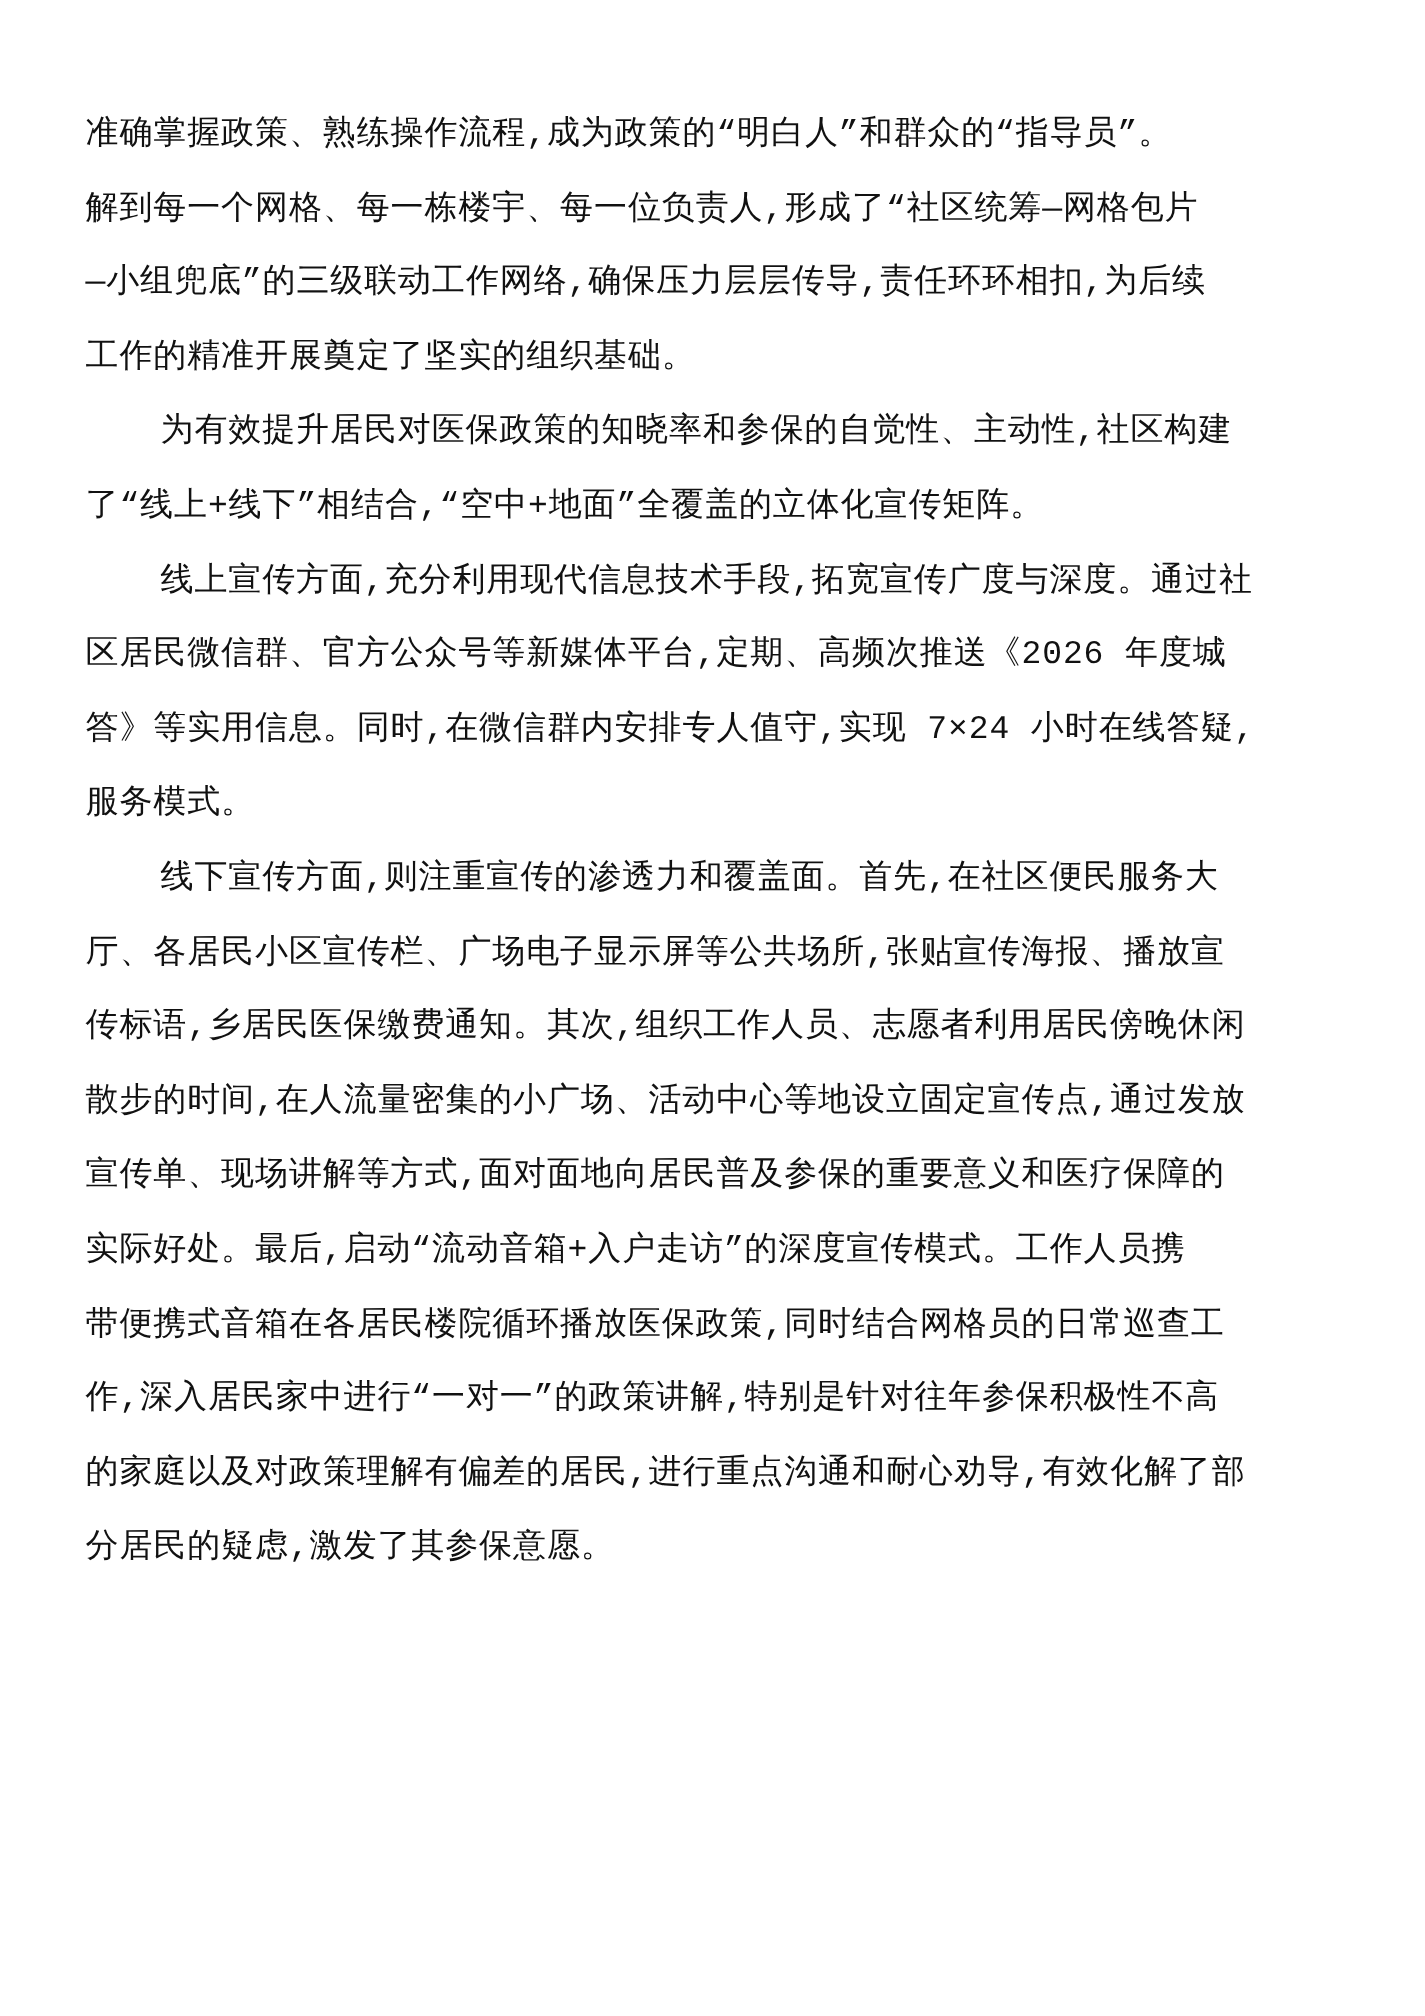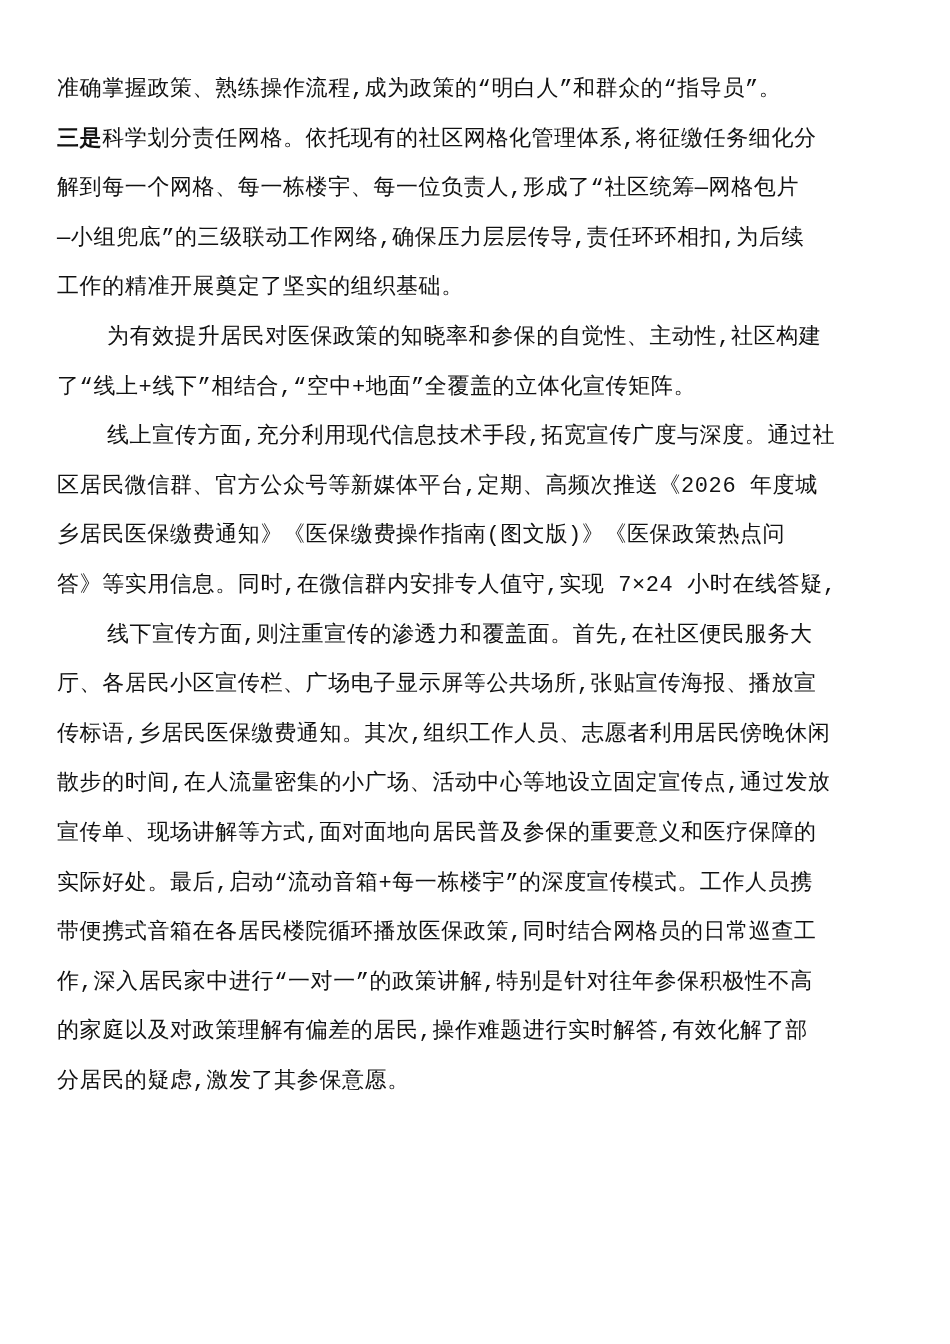--- a/index.html
+++ b/index.html
@@ -34,33 +34,32 @@
     }
     .bold {
       font-weight: bold;
     }
   </style>
 </head>
 <body>
 
 <div class="page">
   <div class="line"><span>准确掌握政策、熟练操作流程,成为政策的“明白人”和群众的“指导员”。</span></div>
-  <div class="line"><span class="bold">三是</span><span>科学划分责任网格。依托现有的社区网格化管理体系,将征缴任务细化分</span></div>
   <div class="line"><span>解到每一个网格、每一栋楼宇、每一位负责人,形成了“社区统筹—网格包片</span></div>
   <div class="line"><span>—小组兜底”的三级联动工作网络,确保压力层层传导,责任环环相扣,为后续</span></div>
   <div class="line"><span>工作的精准开展奠定了坚实的组织基础。</span></div>
   <div class="line indent"><span>为有效提升居民对医保政策的知晓率和参保的自觉性、主动性,社区构建</span></div>
   <div class="line"><span>了“线上+线下”相结合,“空中+地面”全覆盖的立体化宣传矩阵。</span></div>
   <div class="line indent"><span>线上宣传方面,充分利用现代信息技术手段,拓宽宣传广度与深度。通过社</span></div>
   <div class="line"><span>区居民微信群、官方公众号等新媒体平台,定期、高频次推送《2026 年度城</span></div>
-  <div class="line"><span>乡居民医保缴费通知》《医保缴费操作指南(图文版)》《医保政策热点问</span></div>
   <div class="line"><span>答》等实用信息。同时,在微信群内安排专人值守,实现 7×24 小时在线答疑,</span></div>
+  <div class="line"><span>服务模式。</span></div>
   <div class="line indent"><span>线下宣传方面,则注重宣传的渗透力和覆盖面。首先,在社区便民服务大</span></div>
   <div class="line"><span>厅、各居民小区宣传栏、广场电子显示屏等公共场所,张贴宣传海报、播放宣</span></div>
   <div class="line"><span>传标语,乡居民医保缴费通知。其次,组织工作人员、志愿者利用居民傍晚休闲</span></div>
   <div class="line"><span>散步的时间,在人流量密集的小广场、活动中心等地设立固定宣传点,通过发放</span></div>
   <div class="line"><span>宣传单、现场讲解等方式,面对面地向居民普及参保的重要意义和医疗保障的</span></div>
-  <div class="line"><span>实际好处。最后,启动“流动音箱+每一栋楼宇”的深度宣传模式。工作人员携</span></div>
+  <div class="line"><span>实际好处。最后,启动“流动音箱+入户走访”的深度宣传模式。工作人员携</span></div>
   <div class="line"><span>带便携式音箱在各居民楼院循环播放医保政策,同时结合网格员的日常巡查工</span></div>
   <div class="line"><span>作,深入居民家中进行“一对一”的政策讲解,特别是针对往年参保积极性不高</span></div>
-  <div class="line"><span>的家庭以及对政策理解有偏差的居民,操作难题进行实时解答,有效化解了部</span></div>
+  <div class="line"><span>的家庭以及对政策理解有偏差的居民,进行重点沟通和耐心劝导,有效化解了部</span></div>
   <div class="line"><span>分居民的疑虑,激发了其参保意愿。</span></div>
 </div>
 
 </body></html>

